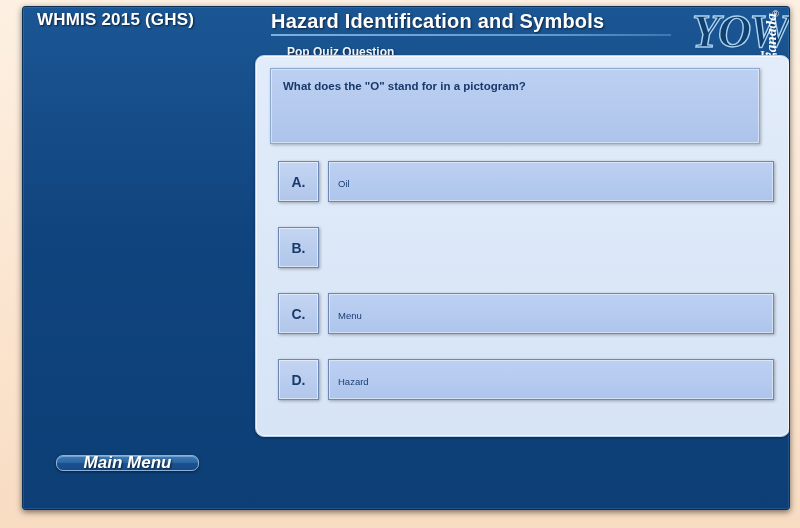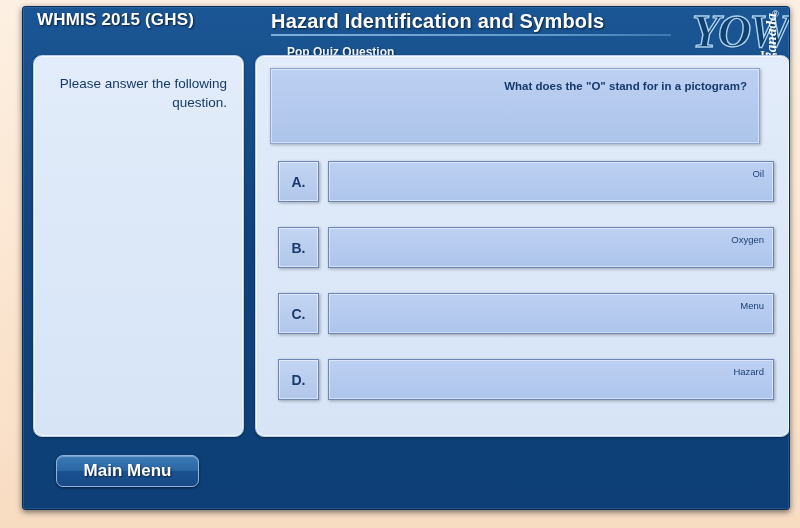--- a/index.html
+++ b/index.html
@@ -27,21 +27,20 @@
     position: relative;
     width: 100%;
     height: 100%;
     background: #114a86;
     background: linear-gradient(180deg,#1b5694 0%, #10447e 45%, #0d3f76 100%);
     border: 1px solid #0a2f59;
     border-radius: 3px;
     box-shadow: 0 2px 6px rgba(0,0,0,.55), inset 0 0 0 1px rgba(120,170,220,.18);
     box-sizing: border-box;
     overflow: hidden;
-    text-align: right;
   }
 
   
   #header {
     position: absolute;
     left: 0; top: 0;
     width: 100%;
     height: 62px;
   }
   .app-title {
@@ -205,49 +204,50 @@
     color: #1a3a6b;
   }
   .answer-text {
     margin-left: 9px;
     flex: 1 1 auto;
     height: 41px;
     background: linear-gradient(180deg,#bcd0f2 0%, #aec5ec 100%);
     border: 1px solid #6d86b2;
     box-shadow: 1px 1px 3px rgba(0,0,0,.3), inset 0 0 0 1px rgba(255,255,255,.45);
     box-sizing: border-box;
-    padding: 6px 9px;
+    padding: 16px 9px;
     font-size: 9.5px;
     color: #1c3f74;
   }
 
   
   #toolbar {
     position: absolute;
     left: 0; bottom: 0;
     width: 100%;
     height: 62px;
   }
   .main-menu-btn {
     position: absolute;
     left: 33px; top: 8px;
-    width: 143px; height: 32px;
+    width: 143px; height: 16px;
     border-radius: 7px;
     border: 1px solid #8ab4de;
     background: linear-gradient(180deg,#3d7cb8 0%, #2a66a2 48%, #1b5190 52%, #174a86 100%);
     box-shadow: 0 1px 3px rgba(0,0,0,.5), inset 0 1px 0 rgba(255,255,255,.3);
     color: #ffffff;
     font-size: 17px;
     font-weight: bold;
     text-shadow: 1px 1px 2px rgba(0,0,0,.6);
     display: flex;
     align-items: center;
     justify-content: center;
     box-sizing: border-box;
     cursor: pointer;
+    font-style: italic;
   }
 </style>
 </head>
 <body>
 
 <div id="app-frame">
   <div id="app-window">
 
     <div id="header">
       <div class="app-title">WHMIS 2015 (GHS)</div>
@@ -256,39 +256,35 @@
       <div class="sub-title">Pop Quiz Question</div>
 
       <div id="logo">
         <div class="logo-yow">YOW</div>
         <div class="logo-canada">Canada</div>
         <div class="logo-reg">®</div>
         <div class="logo-inc">Inc.</div>
       </div>
     </div>
 
-    <div class="panel" id="side-panel">
-      <div class="side-text">Please answer the following question.</div>
-    </div>
 
     <div class="panel" id="content-panel">
       <div class="question-box">
         <div class="question-text">What does the "O" stand for in a pictogram?</div>
       </div>
 
       <div class="answers">
 
         <div class="answer-row">
           <div class="answer-letter">A.</div>
           <div class="answer-text">Oil</div>
         </div>
 
         <div class="answer-row">
           <div class="answer-letter">B.</div>
-          <div class="answer-text">Oxygen</div>
         </div>
 
         <div class="answer-row">
           <div class="answer-letter">C.</div>
           <div class="answer-text">Menu</div>
         </div>
 
         <div class="answer-row">
           <div class="answer-letter">D.</div>
           <div class="answer-text">Hazard</div>

